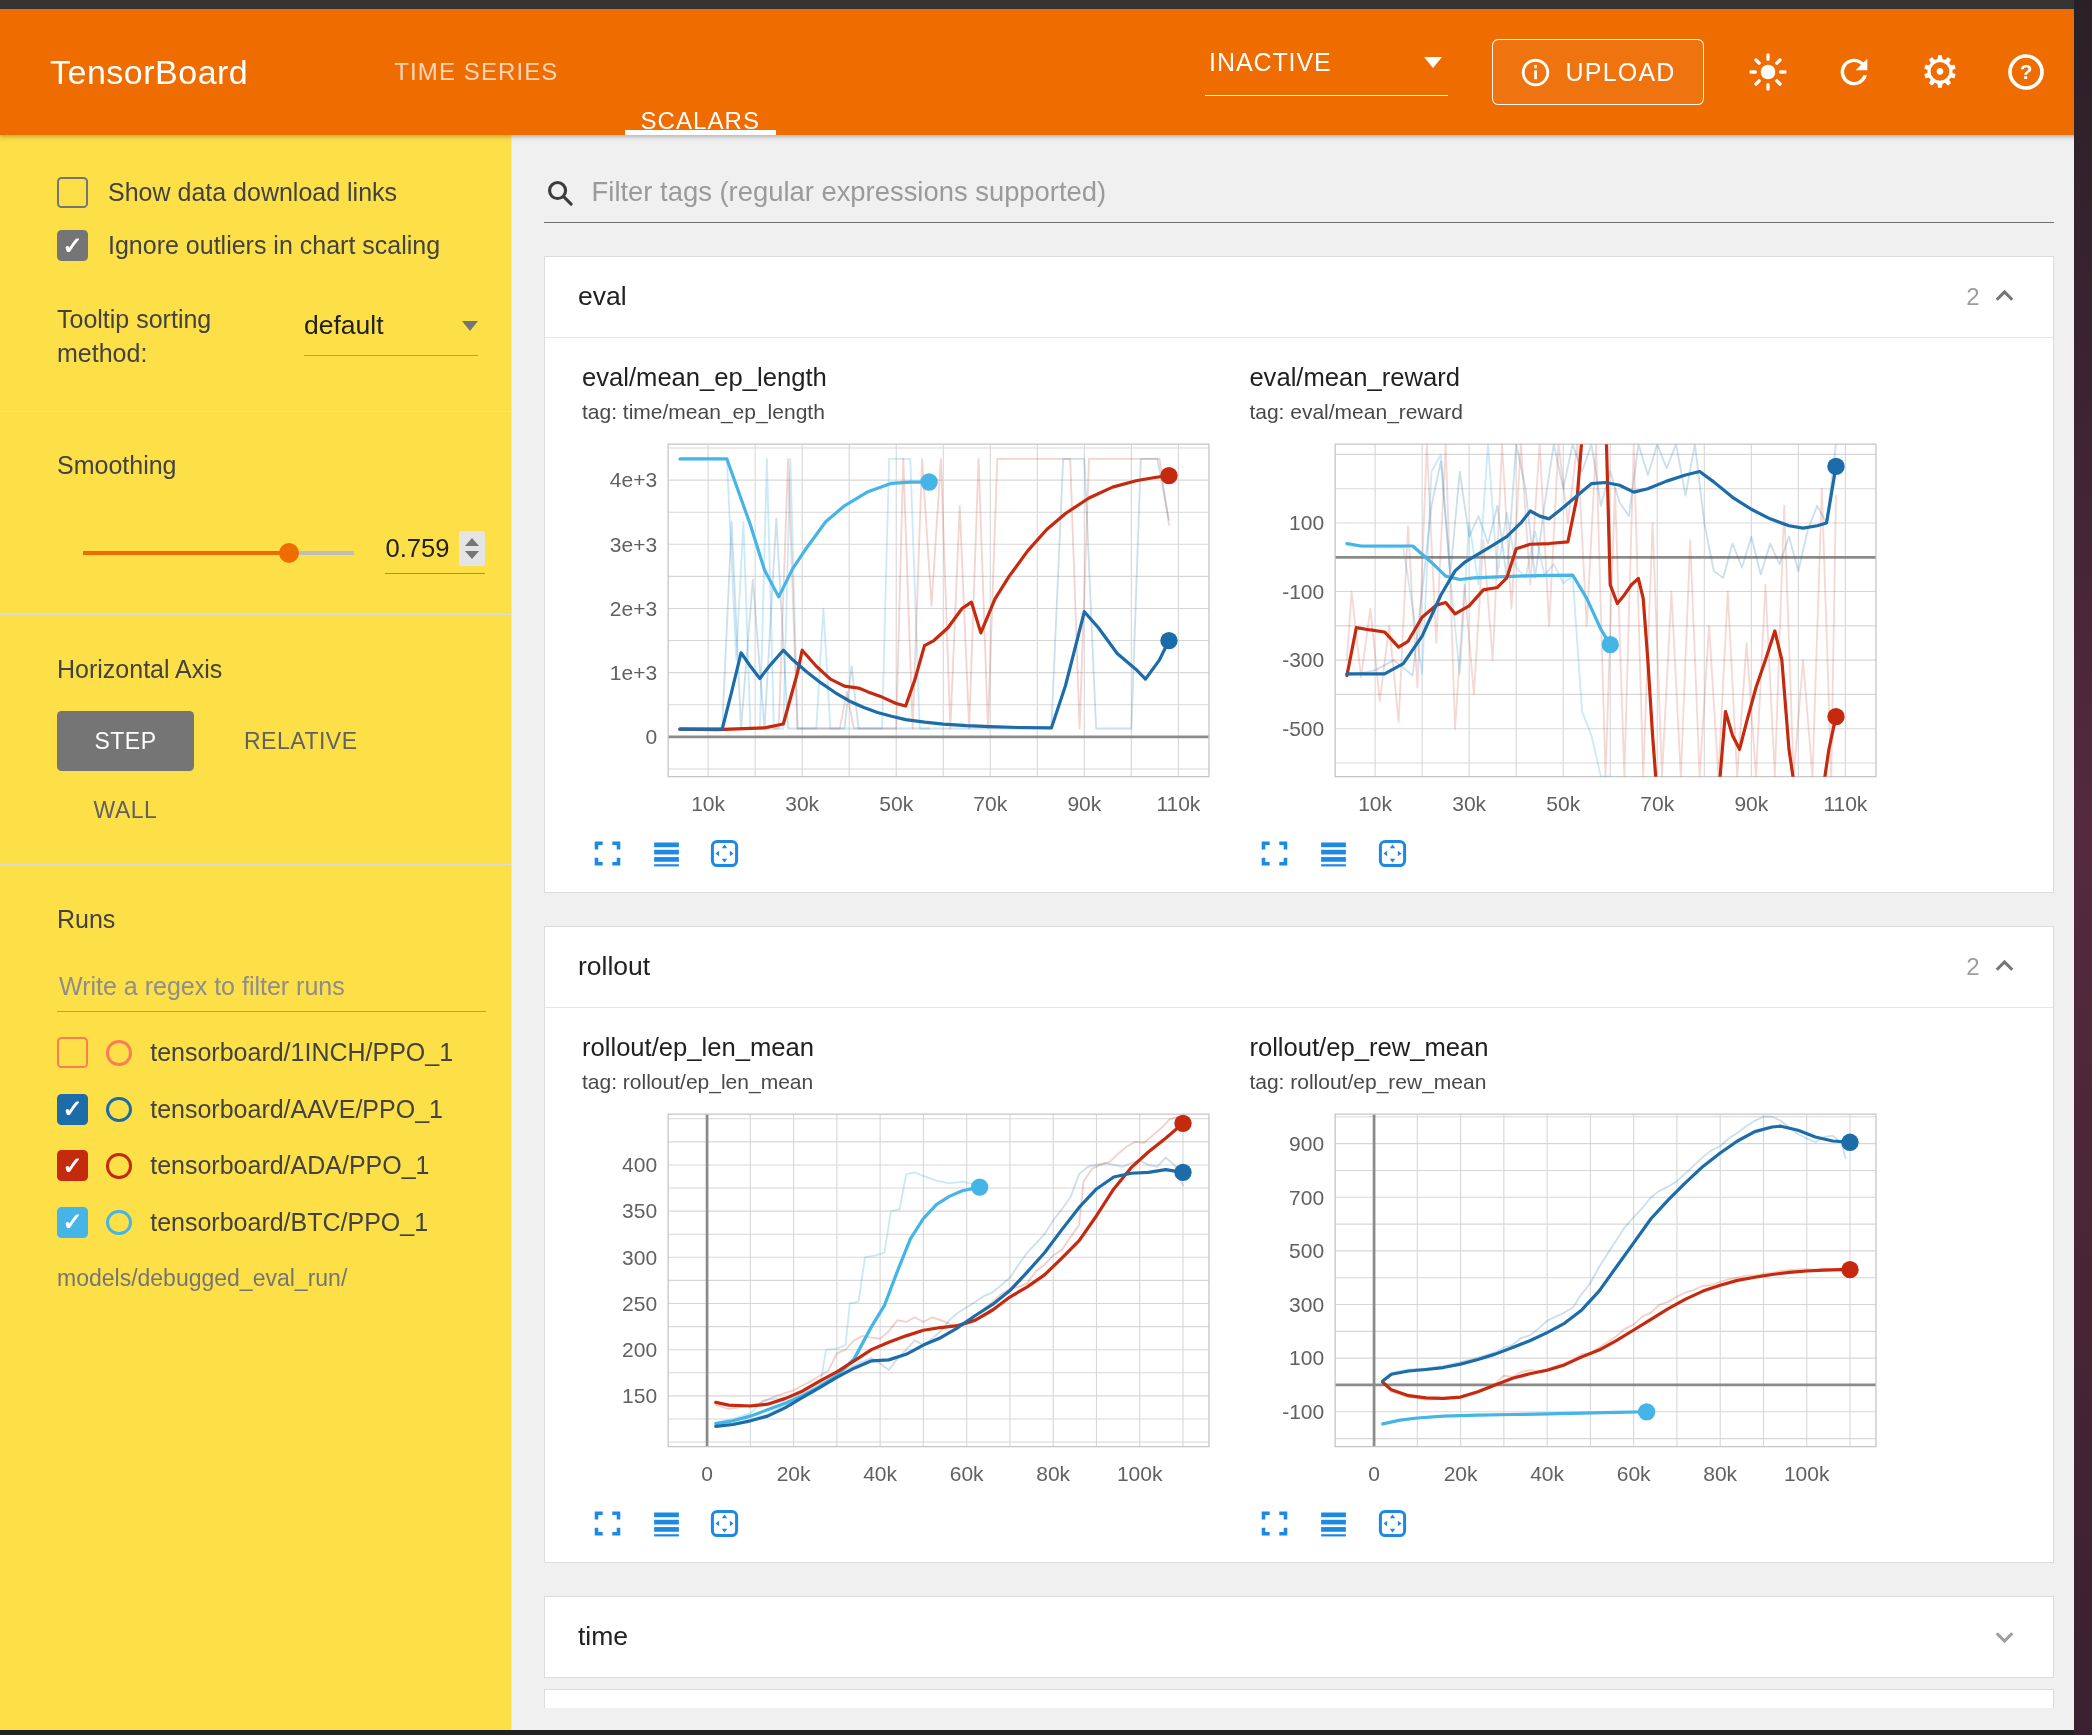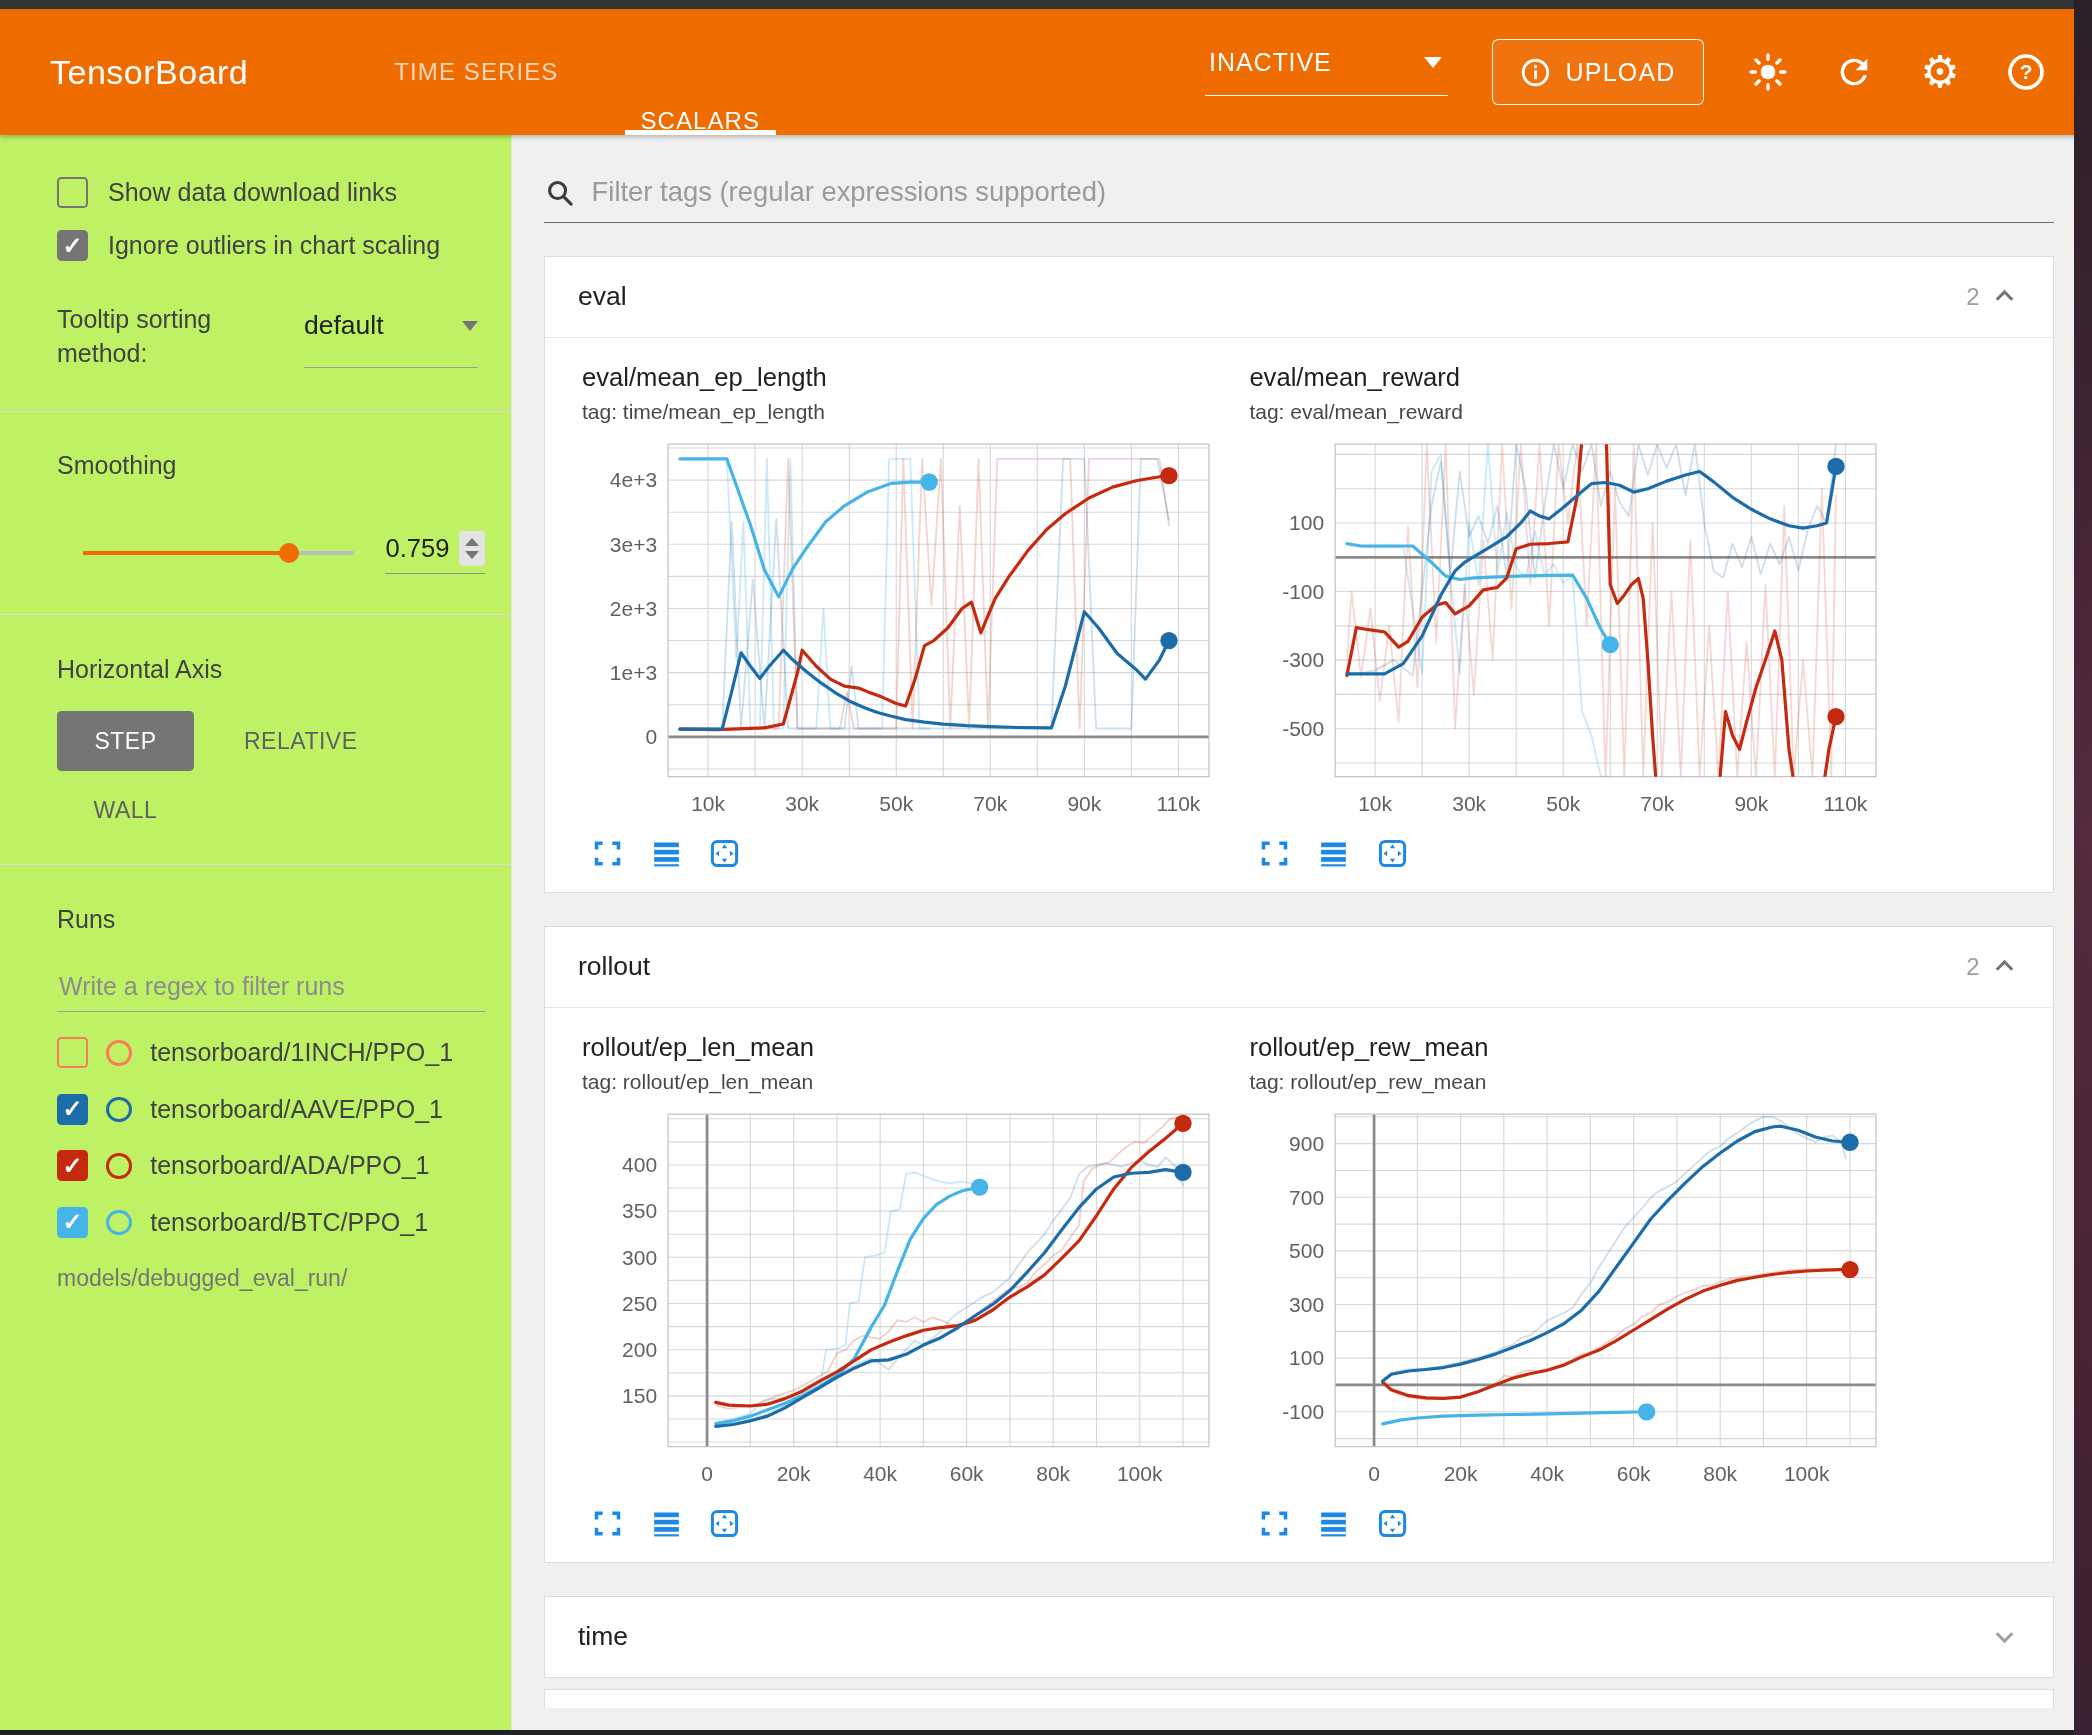--- a/index.html
+++ b/index.html
@@ -26,36 +26,36 @@
     border-top:11px solid #fff;margin-left:auto;}
   .upload-btn{display:flex;align-items:center;gap:14.6px;background:rgba(255,255,255,.06);border:1.8px solid rgba(255,255,255,.95);
     border-radius:6.4px;color:#fff;font-family:inherit;font-size:25px;letter-spacing:1.2px;
     padding:16.4px 27.4px;margin-left:44px;cursor:pointer;}
   .hicon{width:44px;height:44px;margin-left:42px;display:flex;align-items:center;justify-content:center;cursor:pointer;}
   .hicon svg{width:40px;height:40px;}
   .gear-glyph{font-size:44px;color:#fff;line-height:1;}
 
   
   .body-row{position:absolute;top:135px;left:0;width:100%;height:1595px;display:flex;}
-  .sidebar{width:512px;min-width:512px;background:#bef264;padding:42px 25.6px 0 57px;box-sizing:border-box;
+  .sidebar{width:512px;min-width:512px;background:#fde047;padding:42px 25.6px 0 57px;box-sizing:border-box;
     border-right:0.9px solid #e4e4e4;overflow:hidden;}
   .main{flex:1;background:#f0f0f0;padding:0 20px 0 32px;box-sizing:border-box;overflow:hidden;margin-right:18.3px;}
 
   
   .chk-row{display:flex;align-items:center;gap:20px;margin-bottom:22px;white-space:nowrap;}
   .chk-row .lbl{font-size:25px;color:#424242;}
   .cbx{width:31px;height:31px;border-radius:4.6px;border:2.7px solid #757575;box-sizing:border-box;
     display:flex;align-items:center;justify-content:center;flex:0 0 auto;background:transparent;cursor:pointer;}
   .cbx .mark{color:#fff;font-size:24px;font-weight:bold;line-height:1;visibility:hidden;}
   .cbx.checked{background:#757575;border-color:#757575;}
   .cbx.checked .mark{visibility:visible;}
   .tooltip-row{display:flex;margin-top:42px;align-items:flex-start;}
   .tooltip-label{font-size:25px;color:#424242;line-height:1.35;width:210px;}
   .dd{margin-left:37px;margin-top:7.3px;border-bottom:1.8px solid #9e9e9e;display:flex;align-items:center;
-    width:174px;padding-bottom:26px;cursor:pointer;}
+    width:174px;padding-bottom:14px;cursor:pointer;}
   .dd .val{font-size:26.5px;color:#212121;}
   .dd .caret{width:0;height:0;border-left:8.2px solid transparent;border-right:8.2px solid transparent;
     border-top:10px solid #757575;margin-left:auto;}
   .divider{height:0.9px;background:#dcdcdc;margin:40px -25.6px 0 -57px;}
   .side-h{font-size:25px;color:#424242;margin-top:40px;}
   .slider-row{display:flex;align-items:center;margin-top:51px;}
   .slider{position:relative;width:274px;height:3.7px;background:#bdbdbd;margin-left:25.6px;}
   .slider .fill{position:absolute;left:0;top:0;height:3.7px;background:#ef6c00;}
   .slider .knob{position:absolute;top:50%;width:20px;height:20px;border-radius:50%;background:#ef6c00;
     transform:translate(-50%,-50%);cursor:pointer;}

